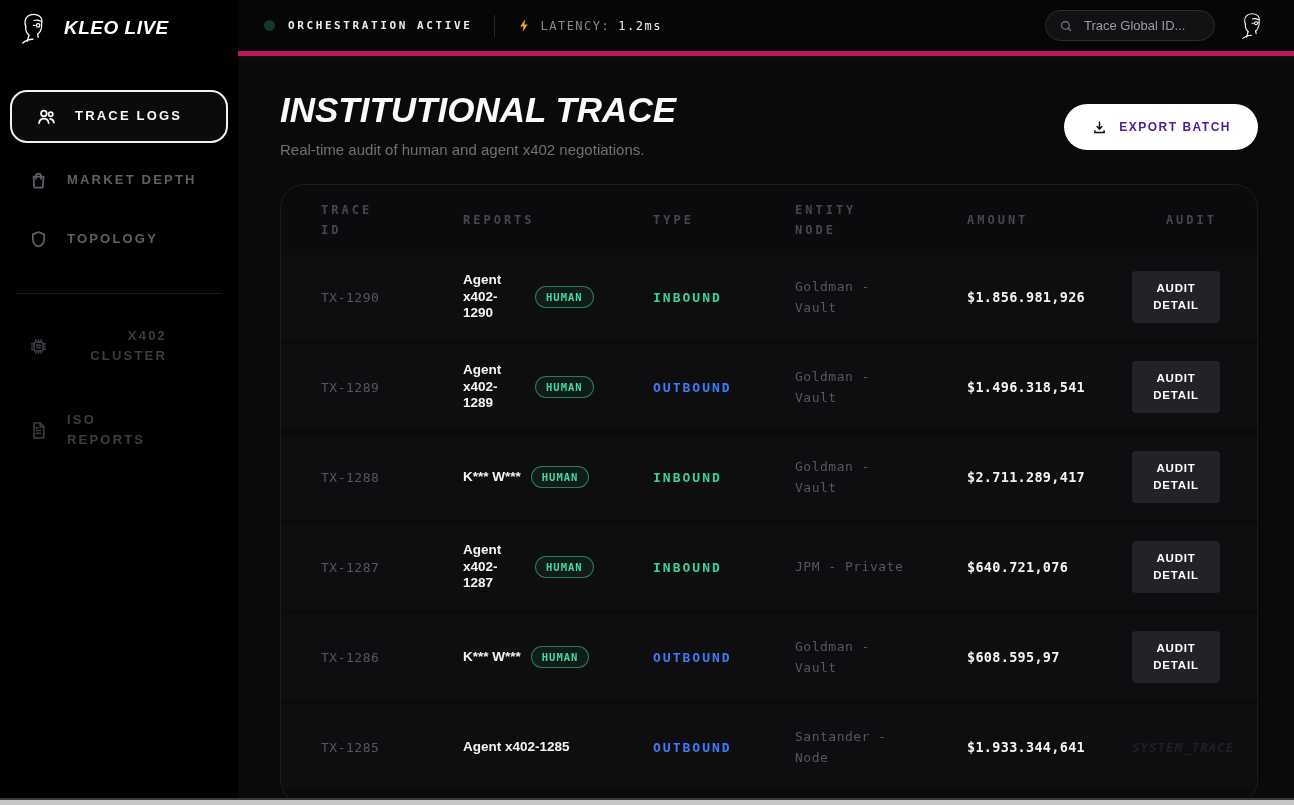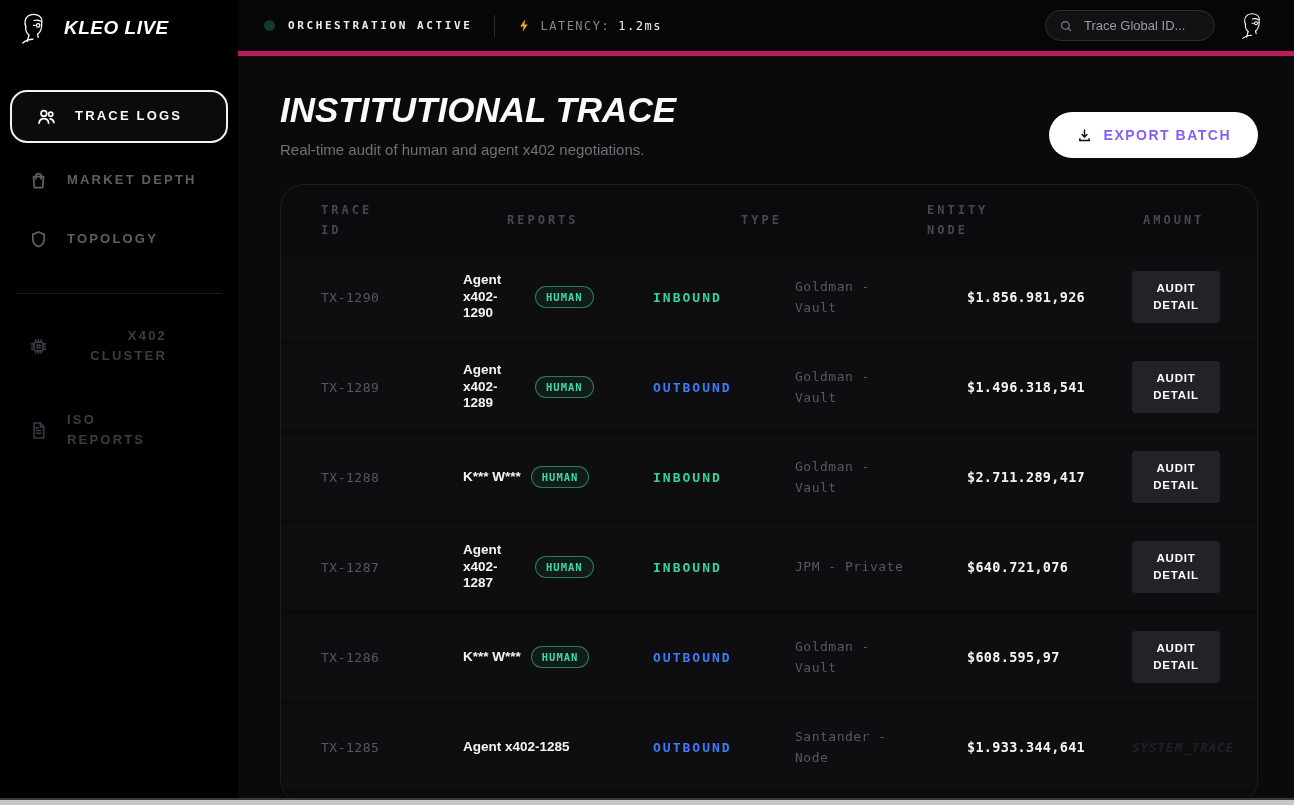--- a/index.html
+++ b/index.html
@@ -44,30 +44,30 @@
   .spacer { flex:1; }
   .search { display:flex; align-items:center; gap:9px; height:31px; width:170px; padding:0 13px; border:1px solid #2c2c31; border-radius:16px; background:#121215; }
   .search svg { width:14px; height:14px; stroke:#7d8087; flex:0 0 auto; }
   .search input { background:transparent; border:none; outline:none; color:#e5e5e7; font-size:13px; width:100%; font-family:"Liberation Sans", sans-serif; }
   .search input::placeholder { color:#9a9da3; }
   .avatar { margin-left:22px; cursor:pointer; display:flex; }
   .avatar svg { width:31px; height:31px; }
 
   
   .content { flex:1; min-height:0; padding:34px 36px 0 42px; }
-  .page-header { display:flex; justify-content:space-between; align-items:flex-end; }
+  .page-header { display:flex; justify-content:space-between; align-items:center; }
   h1 { margin:0; font-size:35px; font-style:italic; font-weight:800; color:#fafafa; letter-spacing:0; white-space:nowrap; }
   .subtitle { margin:11px 0 0; font-size:15px; color:#6e7177; }
-  .export-btn { display:flex; align-items:center; gap:11px; background:#ffffff; color:#8b5cf6; border:none; border-radius:24px; height:46px; padding:0 27px; font-weight:800; font-size:14px; letter-spacing:1.5px; font-family:"Liberation Sans", sans-serif; cursor:pointer; margin-top:6px; white-space:nowrap; }
+  .export-btn { display:flex; align-items:center; gap:11px; background:#ffffff; color:#4c1d95; border:none; border-radius:24px; height:46px; padding:0 27px; font-weight:800; font-size:12px; letter-spacing:1.5px; font-family:"Liberation Sans", sans-serif; cursor:pointer; margin-top:6px; white-space:nowrap; }
   .export-btn svg { width:17px; height:17px; stroke:#0a0a0a; }
 
   
   .panel { margin-top:26px; height:620px; background:#0b0b0d; border:1px solid #1d1d21; border-radius:24px; overflow:hidden; }
   .thead, .trow { display:grid; grid-template-columns:142px 190px 142px 172px 165px 1fr; align-items:center; padding:0 40px; }
-  .thead { height:70px;gap:44px; }
+  .thead { height:70px; }
   .th { font-family:"DejaVu Sans Mono", monospace; font-weight:700; font-size:12px; letter-spacing:3px; color:#46484e; line-height:1.7; }
   .th.w-narrow { max-width:76px; }
   .th.w-entity { max-width:92px; }
   .th.right { justify-self:end; }
 
   .trow { height:84px; margin-bottom:6px; background:#0e0e10; }
   .mono-dim { font-family:"DejaVu Sans Mono", monospace; font-size:13px; color:#55585f; letter-spacing:.5px; }
   .entity { max-width:110px; line-height:1.65; }
   .subject-cell { display:flex; align-items:center; gap:10px; }
   .subject-name { color:#f5f5f6; font-weight:700; font-size:13.5px; line-height:1.25; max-width:62px; }

